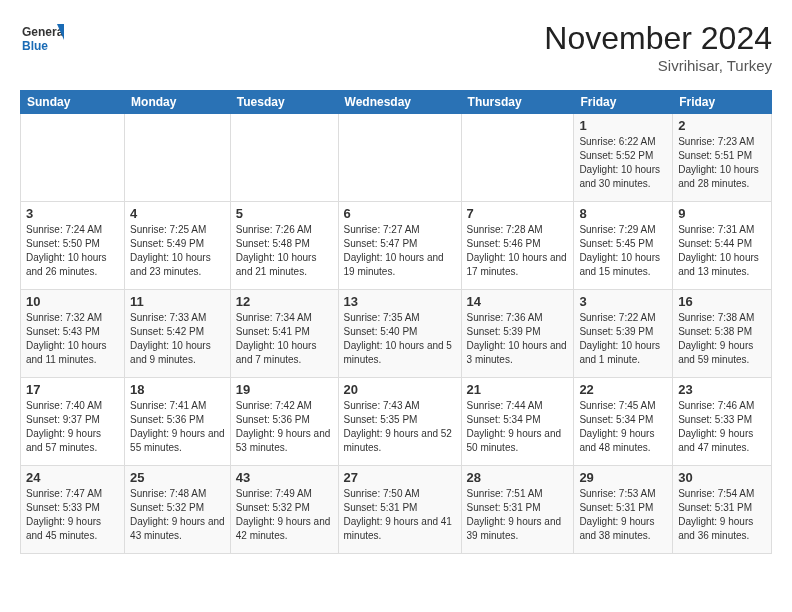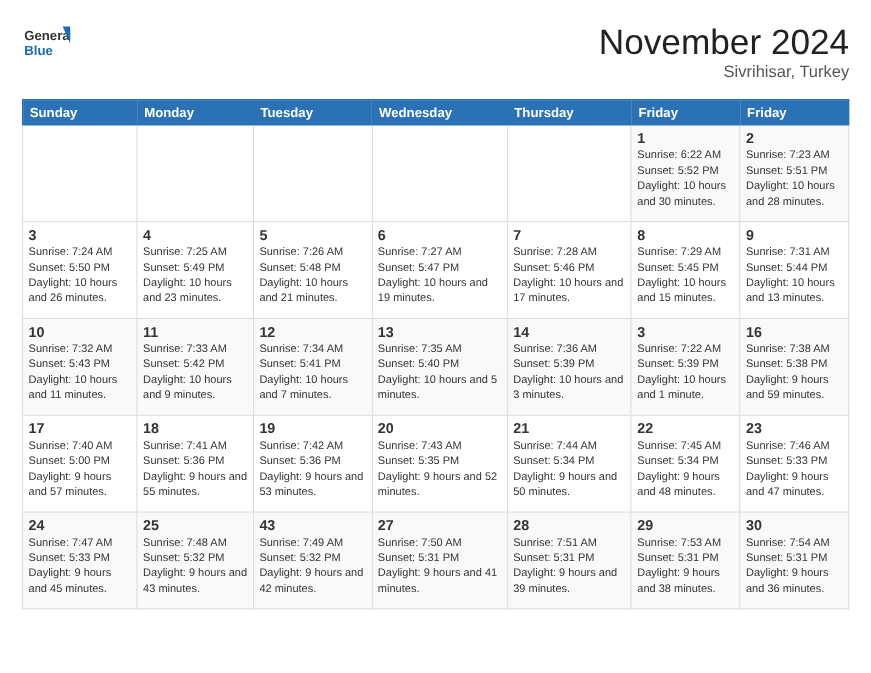--- a/index.html
+++ b/index.html
@@ -225,21 +225,21 @@
           <div class="day-info">Sunrise: 7:38 AM
 Sunset: 5:38 PM
 Daylight: 9 hours
 and 59 minutes.</div>
         </td>
       </tr>
       <tr>
         <td>
           <span class="day-num">17</span>
           <div class="day-info">Sunrise: 7:40 AM
-Sunset: 5:00 PM
+Sunset: 9:37 PM
 Daylight: 9 hours
 and 57 minutes.</div>
         </td>
         <td>
           <span class="day-num">18</span>
           <div class="day-info">Sunrise: 7:41 AM
 Sunset: 5:36 PM
 Daylight: 9 hours
 and 55 minutes.</div>
         </td>

